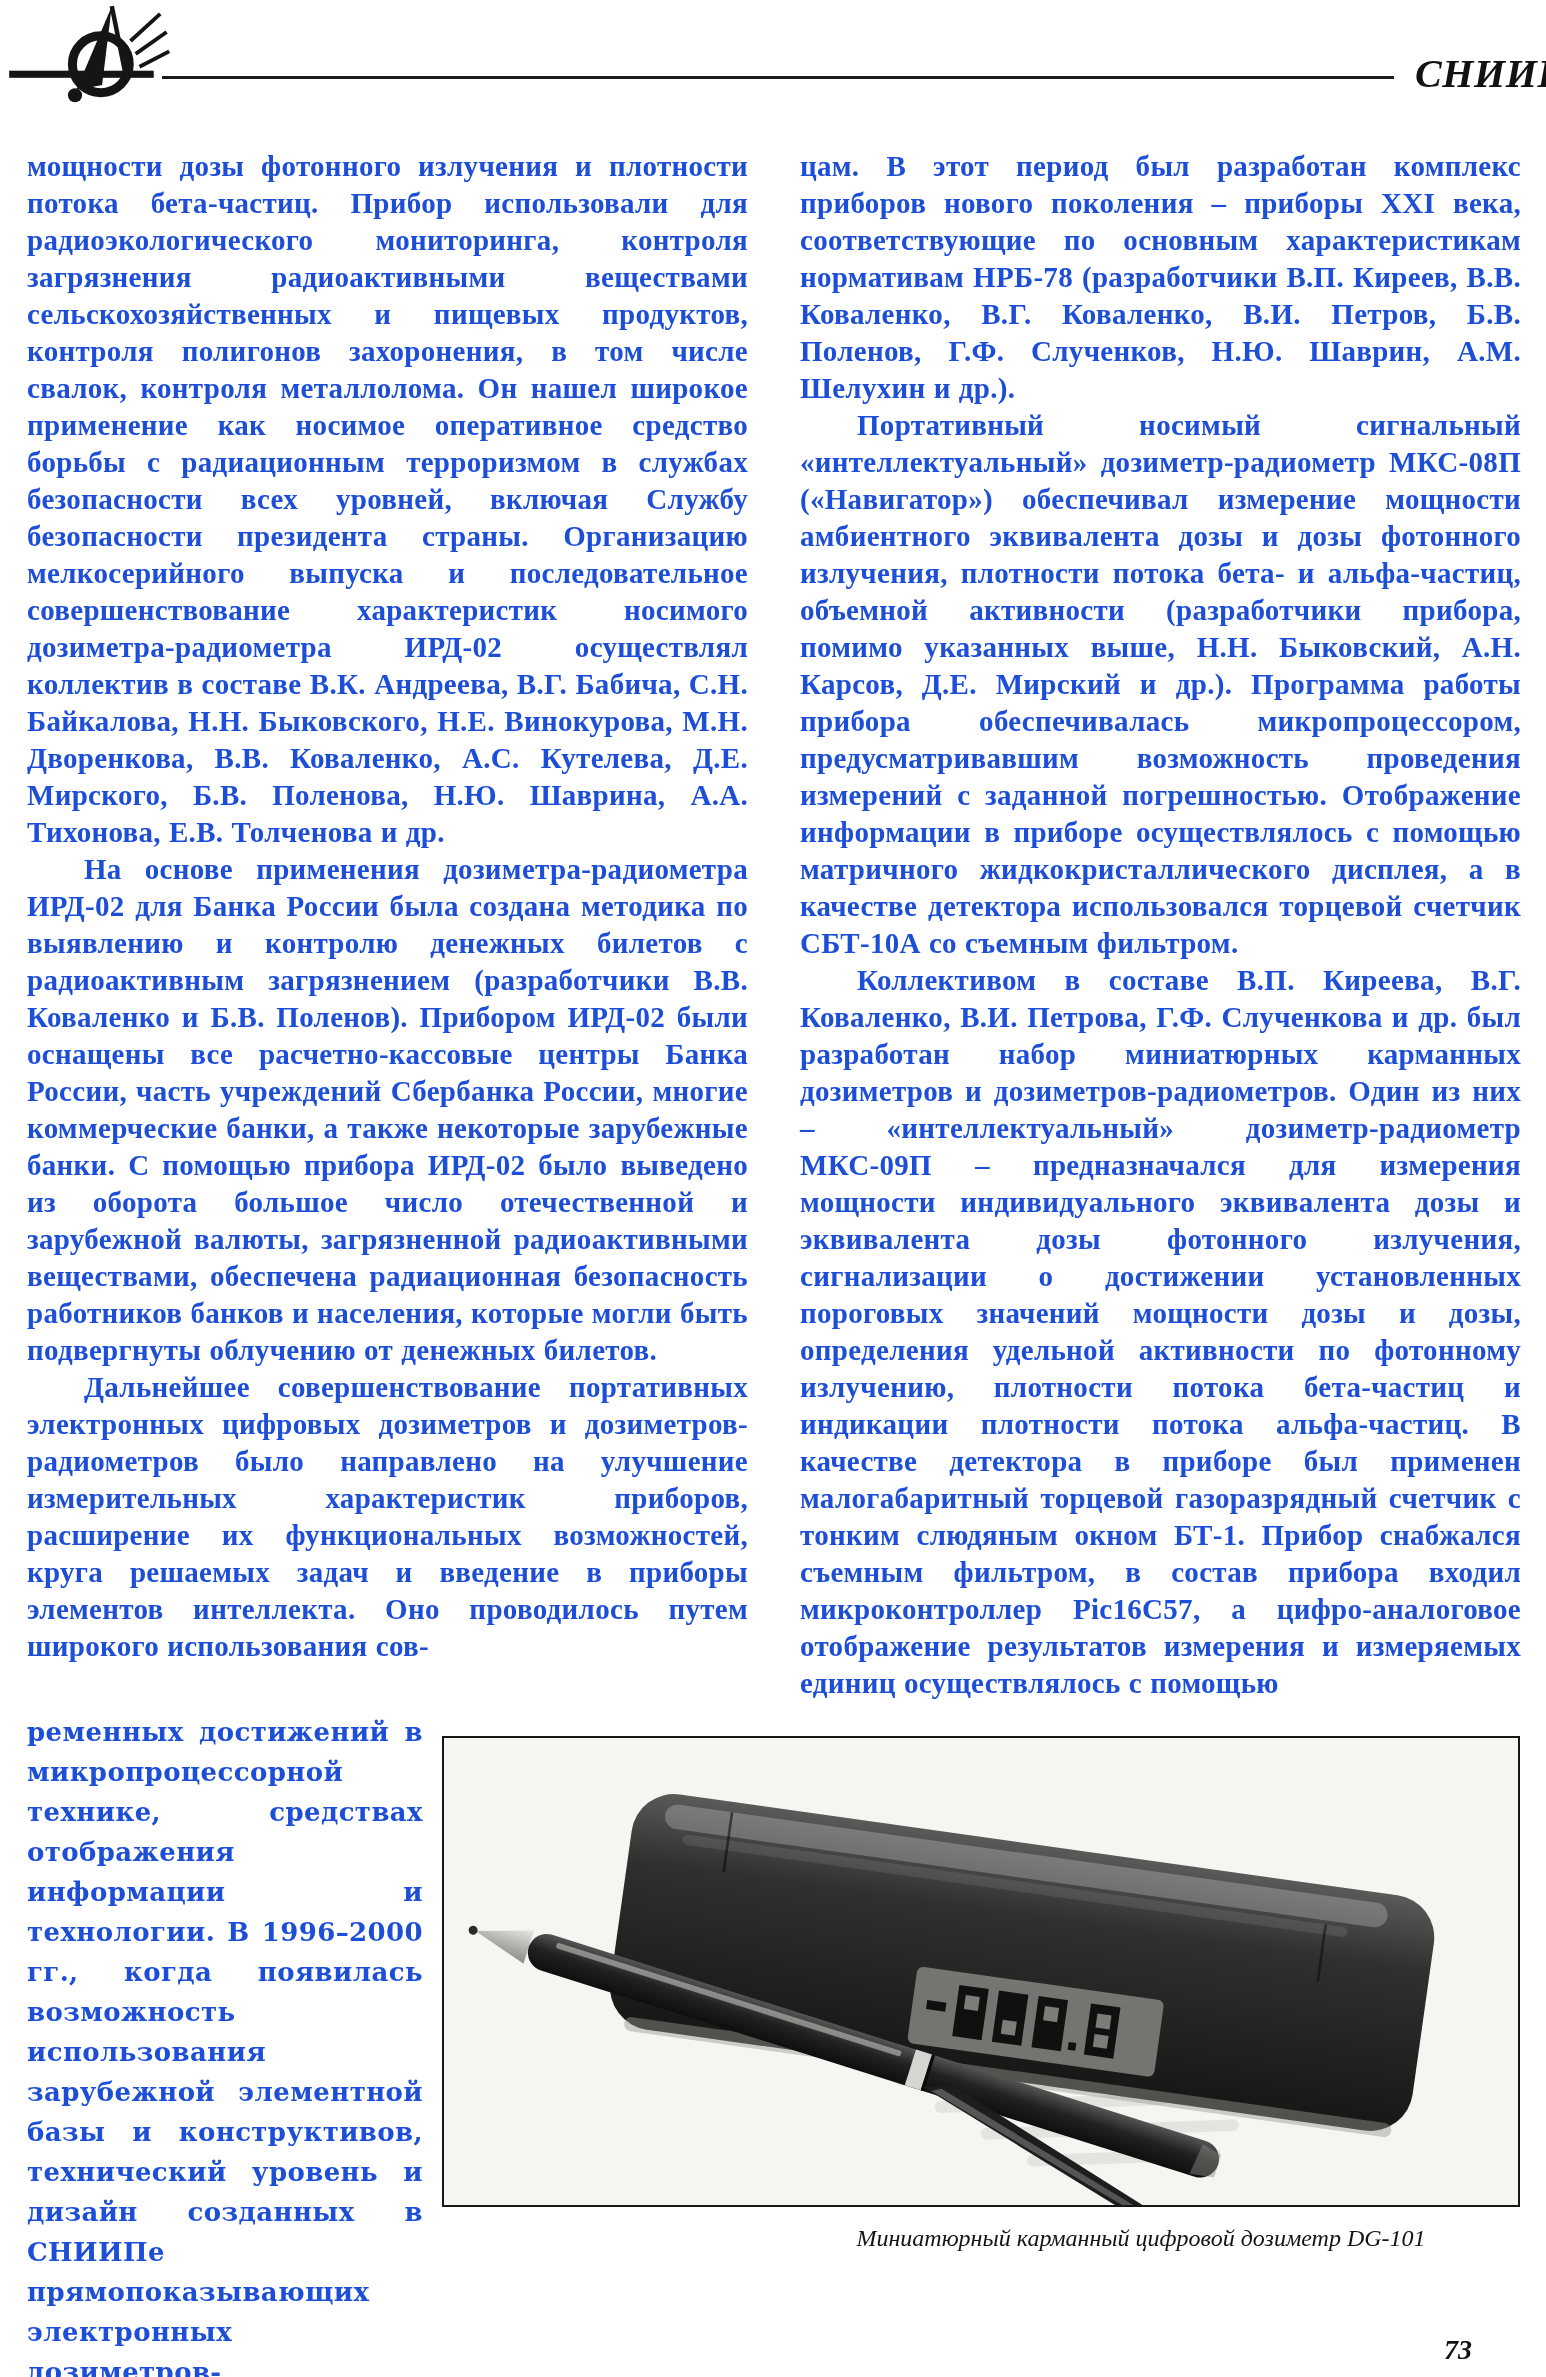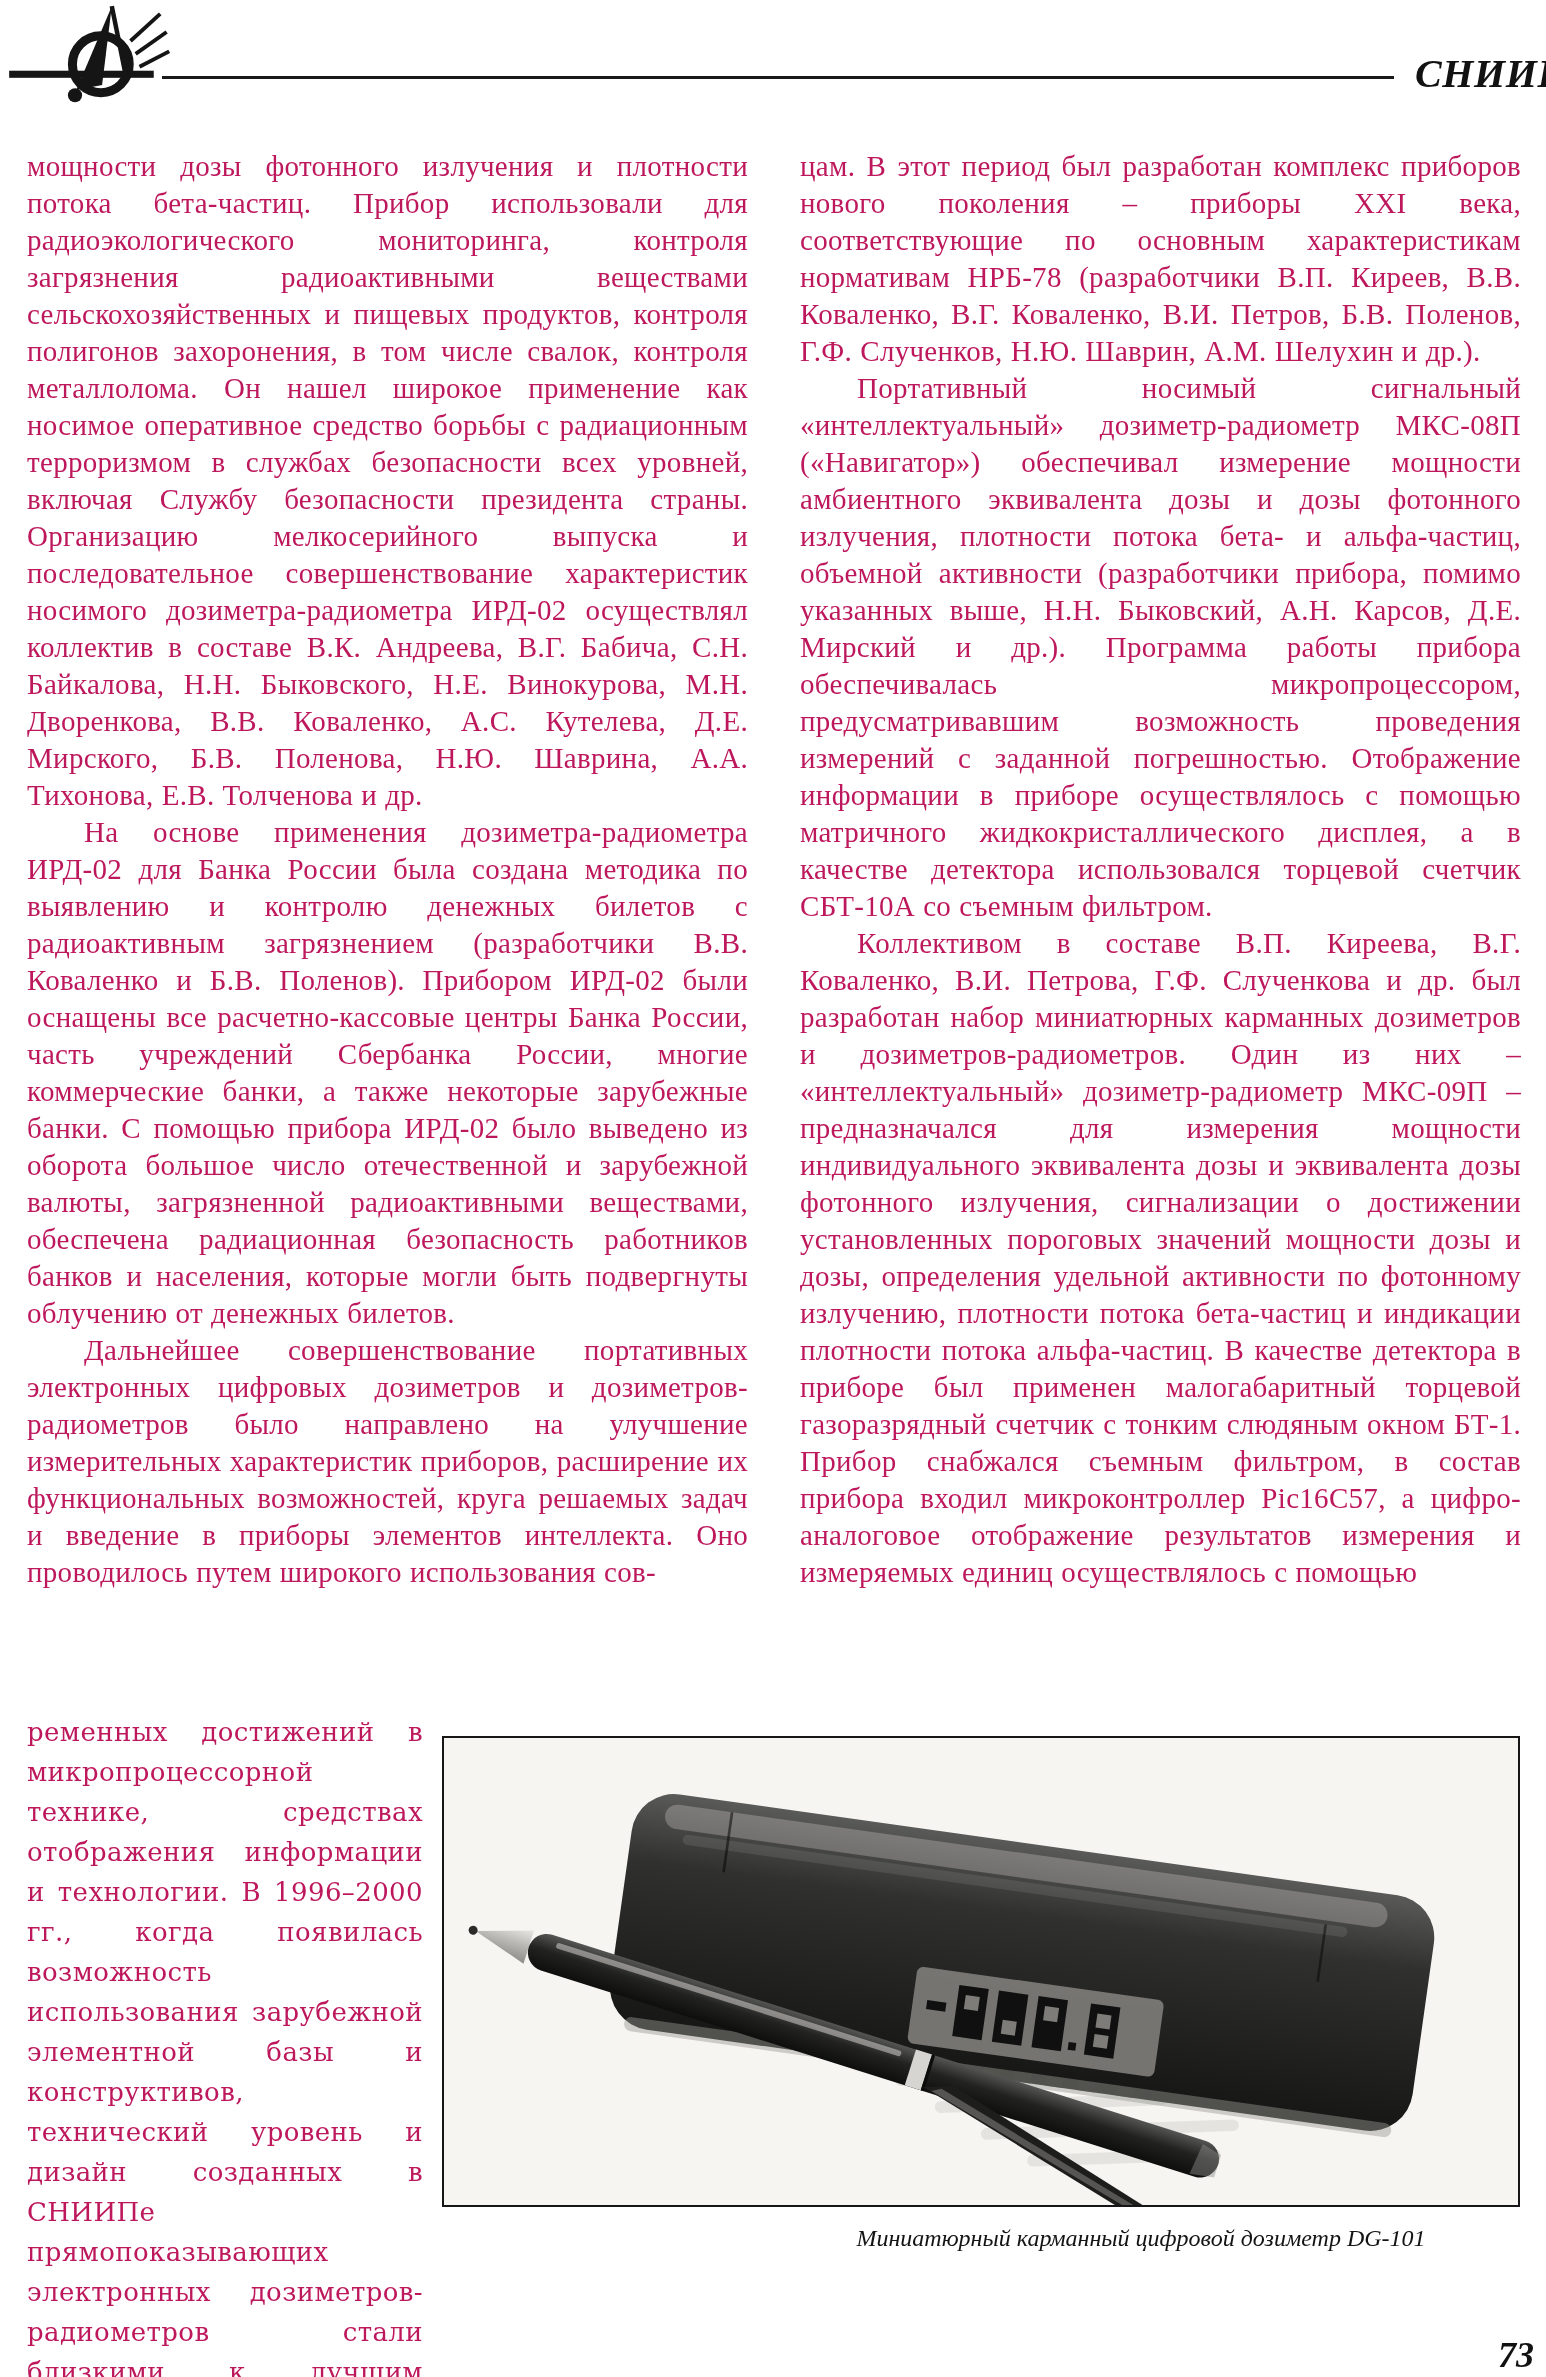--- a/index.html
+++ b/index.html
@@ -29,21 +29,22 @@
     font-size: 40px; line-height: 34px;
     letter-spacing: 0.6px;
     text-align: left;
     color: #121212;
   }
 
   
   .col {
     position: absolute;
     text-align: justify;
-    color: #be185d;
+    color: #1d4ed8;
+    font-weight: bold;
   }
   .col p { margin: 0; }
   .col p.indent { text-indent: 57px; }
 
   #left-wide, #right-col {
     width: 721px;
     font-size: 29px;
     line-height: 37px;
     letter-spacing: 0.3px;
     word-spacing: 0.6px;
@@ -74,23 +75,22 @@
     text-align: center;
     font-style: italic;
     font-size: 24px;
     line-height: 34px;
     color: #141414;
     font-family: "Liberation Serif", serif;
   }
 
   .page-number {
     position: absolute; left: 1444px; top: 2334px; width: 90px;
-    text-align: right;
     font-weight: bold; font-style: italic;
-    font-size: 36px;
+    font-size: 28px;
     color: #121212;
   }
 </style>
 </head>
 <body>
 
 <div class="logo-wrap">
   <svg viewBox="0 0 268 168" xmlns="http://www.w3.org/2000/svg">
 
     <rect x="8" y="108" width="224" height="11" fill="#151515"></rect>

